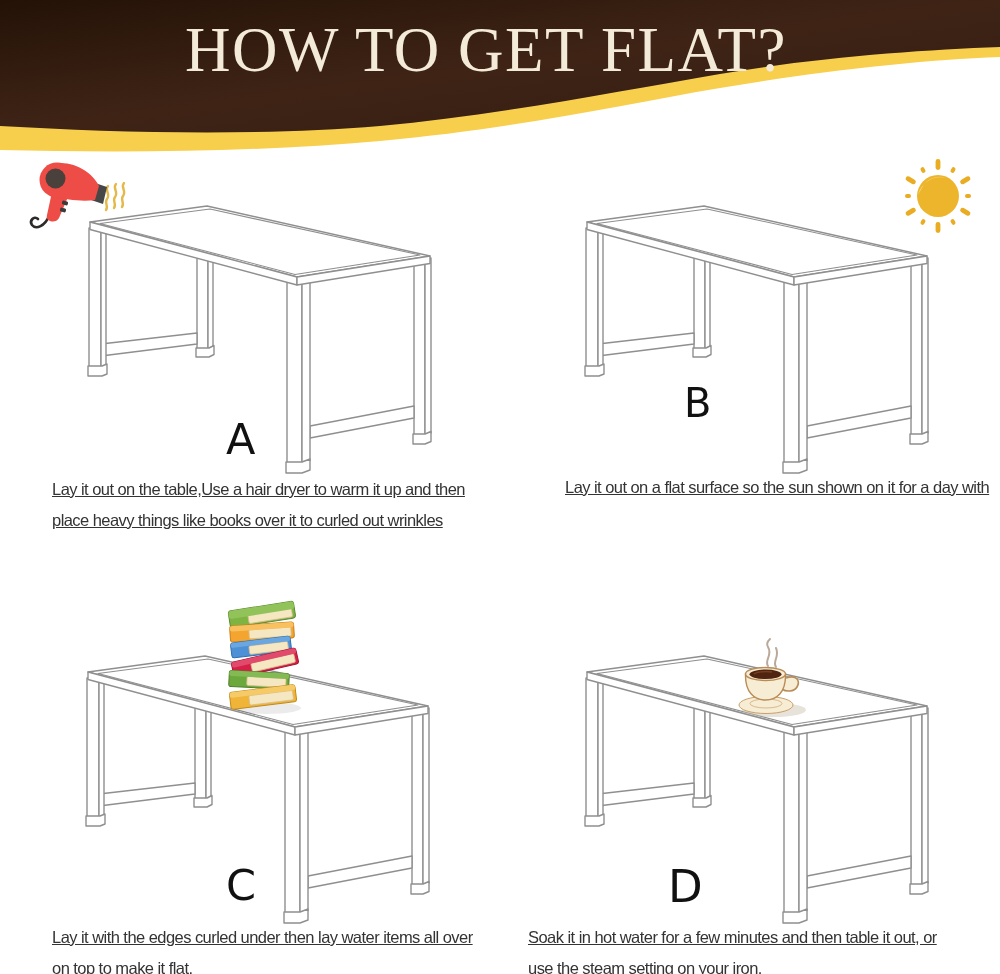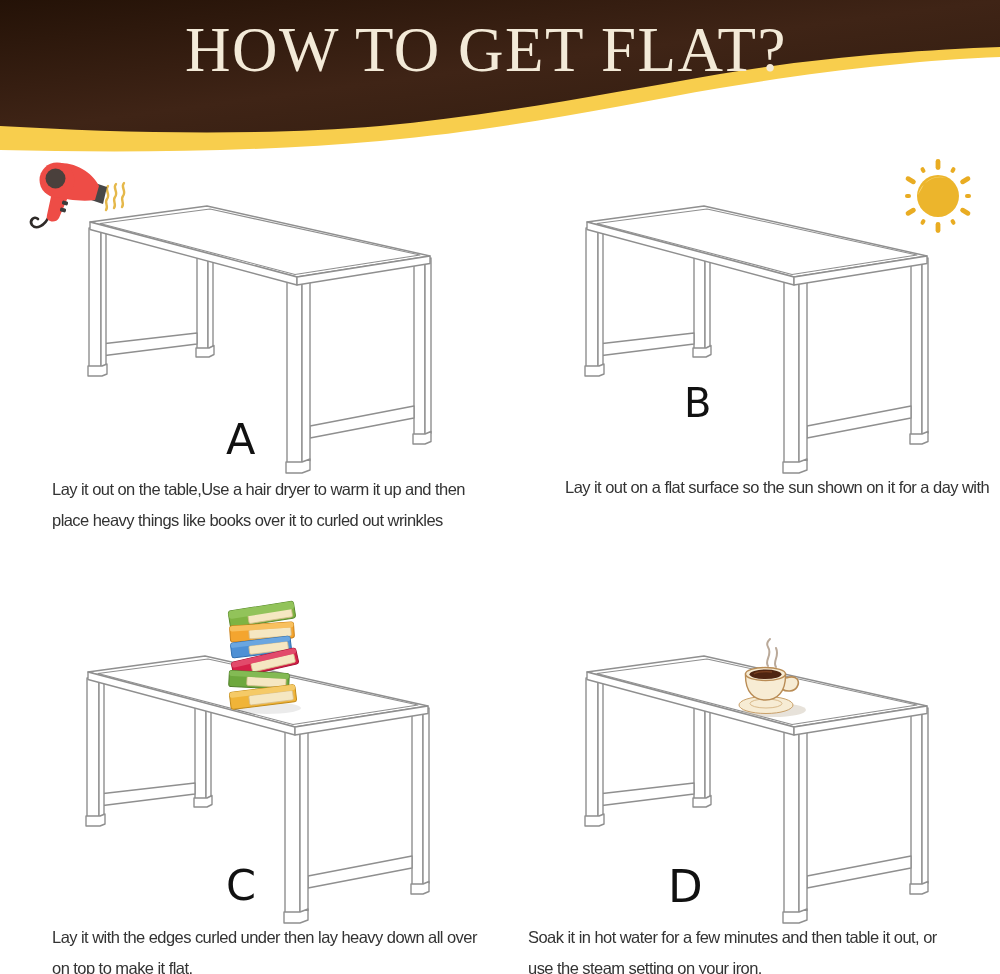--- a/index.html
+++ b/index.html
@@ -14,21 +14,21 @@
   #table-b{left:555px;top:198px;}
   #table-c{left:56px;top:648px;}
   #table-d{left:555px;top:648px;}
   .step-label{position:absolute;font-family:"DejaVu Sans", sans-serif;color:#111;
               font-weight:400;}
   #label-a{left:226px;top:414px;font-size:43px;}
   #label-b{left:684px;top:380px;font-size:40px;}
   #label-c{left:226px;top:860px;font-size:43px;}
   #label-d{left:668px;top:860px;font-size:45px;}
   .desc{position:absolute;color:#333;font-size:16.5px;letter-spacing:-0.55px;
-        line-height:30.5px;white-space:nowrap;}
+        line-height:30.5px;white-space:nowrap;text-decoration:underline;}
   #desc-a{left:52px;top:474px;}
   #desc-b{left:528px;top:472px;margin-left:37px;}
   #desc-c{left:52px;top:922px;}
   #desc-d{left:528px;top:922px;}
   .icon-svg{position:absolute;}
   #dryer-svg{left:22px;top:156px;}
   #sun-svg{left:896px;top:156px;}
   #books-svg{left:215px;top:598px;}
   #coffee-svg{left:724px;top:636px;}
 </style>
@@ -214,21 +214,21 @@
   <div id="label-d" class="step-label">D</div>
 
   <div id="desc-a" class="desc">
     <div>Lay it out on the table,Use a hair dryer to warm it up and then</div>
     <div>place heavy things like books over it to curled out wrinkles</div>
   </div>
   <div id="desc-b" class="desc">
     <div>Lay it out on a flat surface so the sun shown on it for a day with</div>
   </div>
   <div id="desc-c" class="desc">
-    <div>Lay it with the edges curled under then lay heavy down all over</div>
+    <div>Lay it with the edges curled under then lay water items all over</div>
     <div>on top to make it flat.</div>
   </div>
   <div id="desc-d" class="desc">
     <div>Soak it in hot water for a few minutes and then table it out, or</div>
     <div>use the steam setting on your iron.</div>
   </div>
 
 </div>
 
 </body></html>

